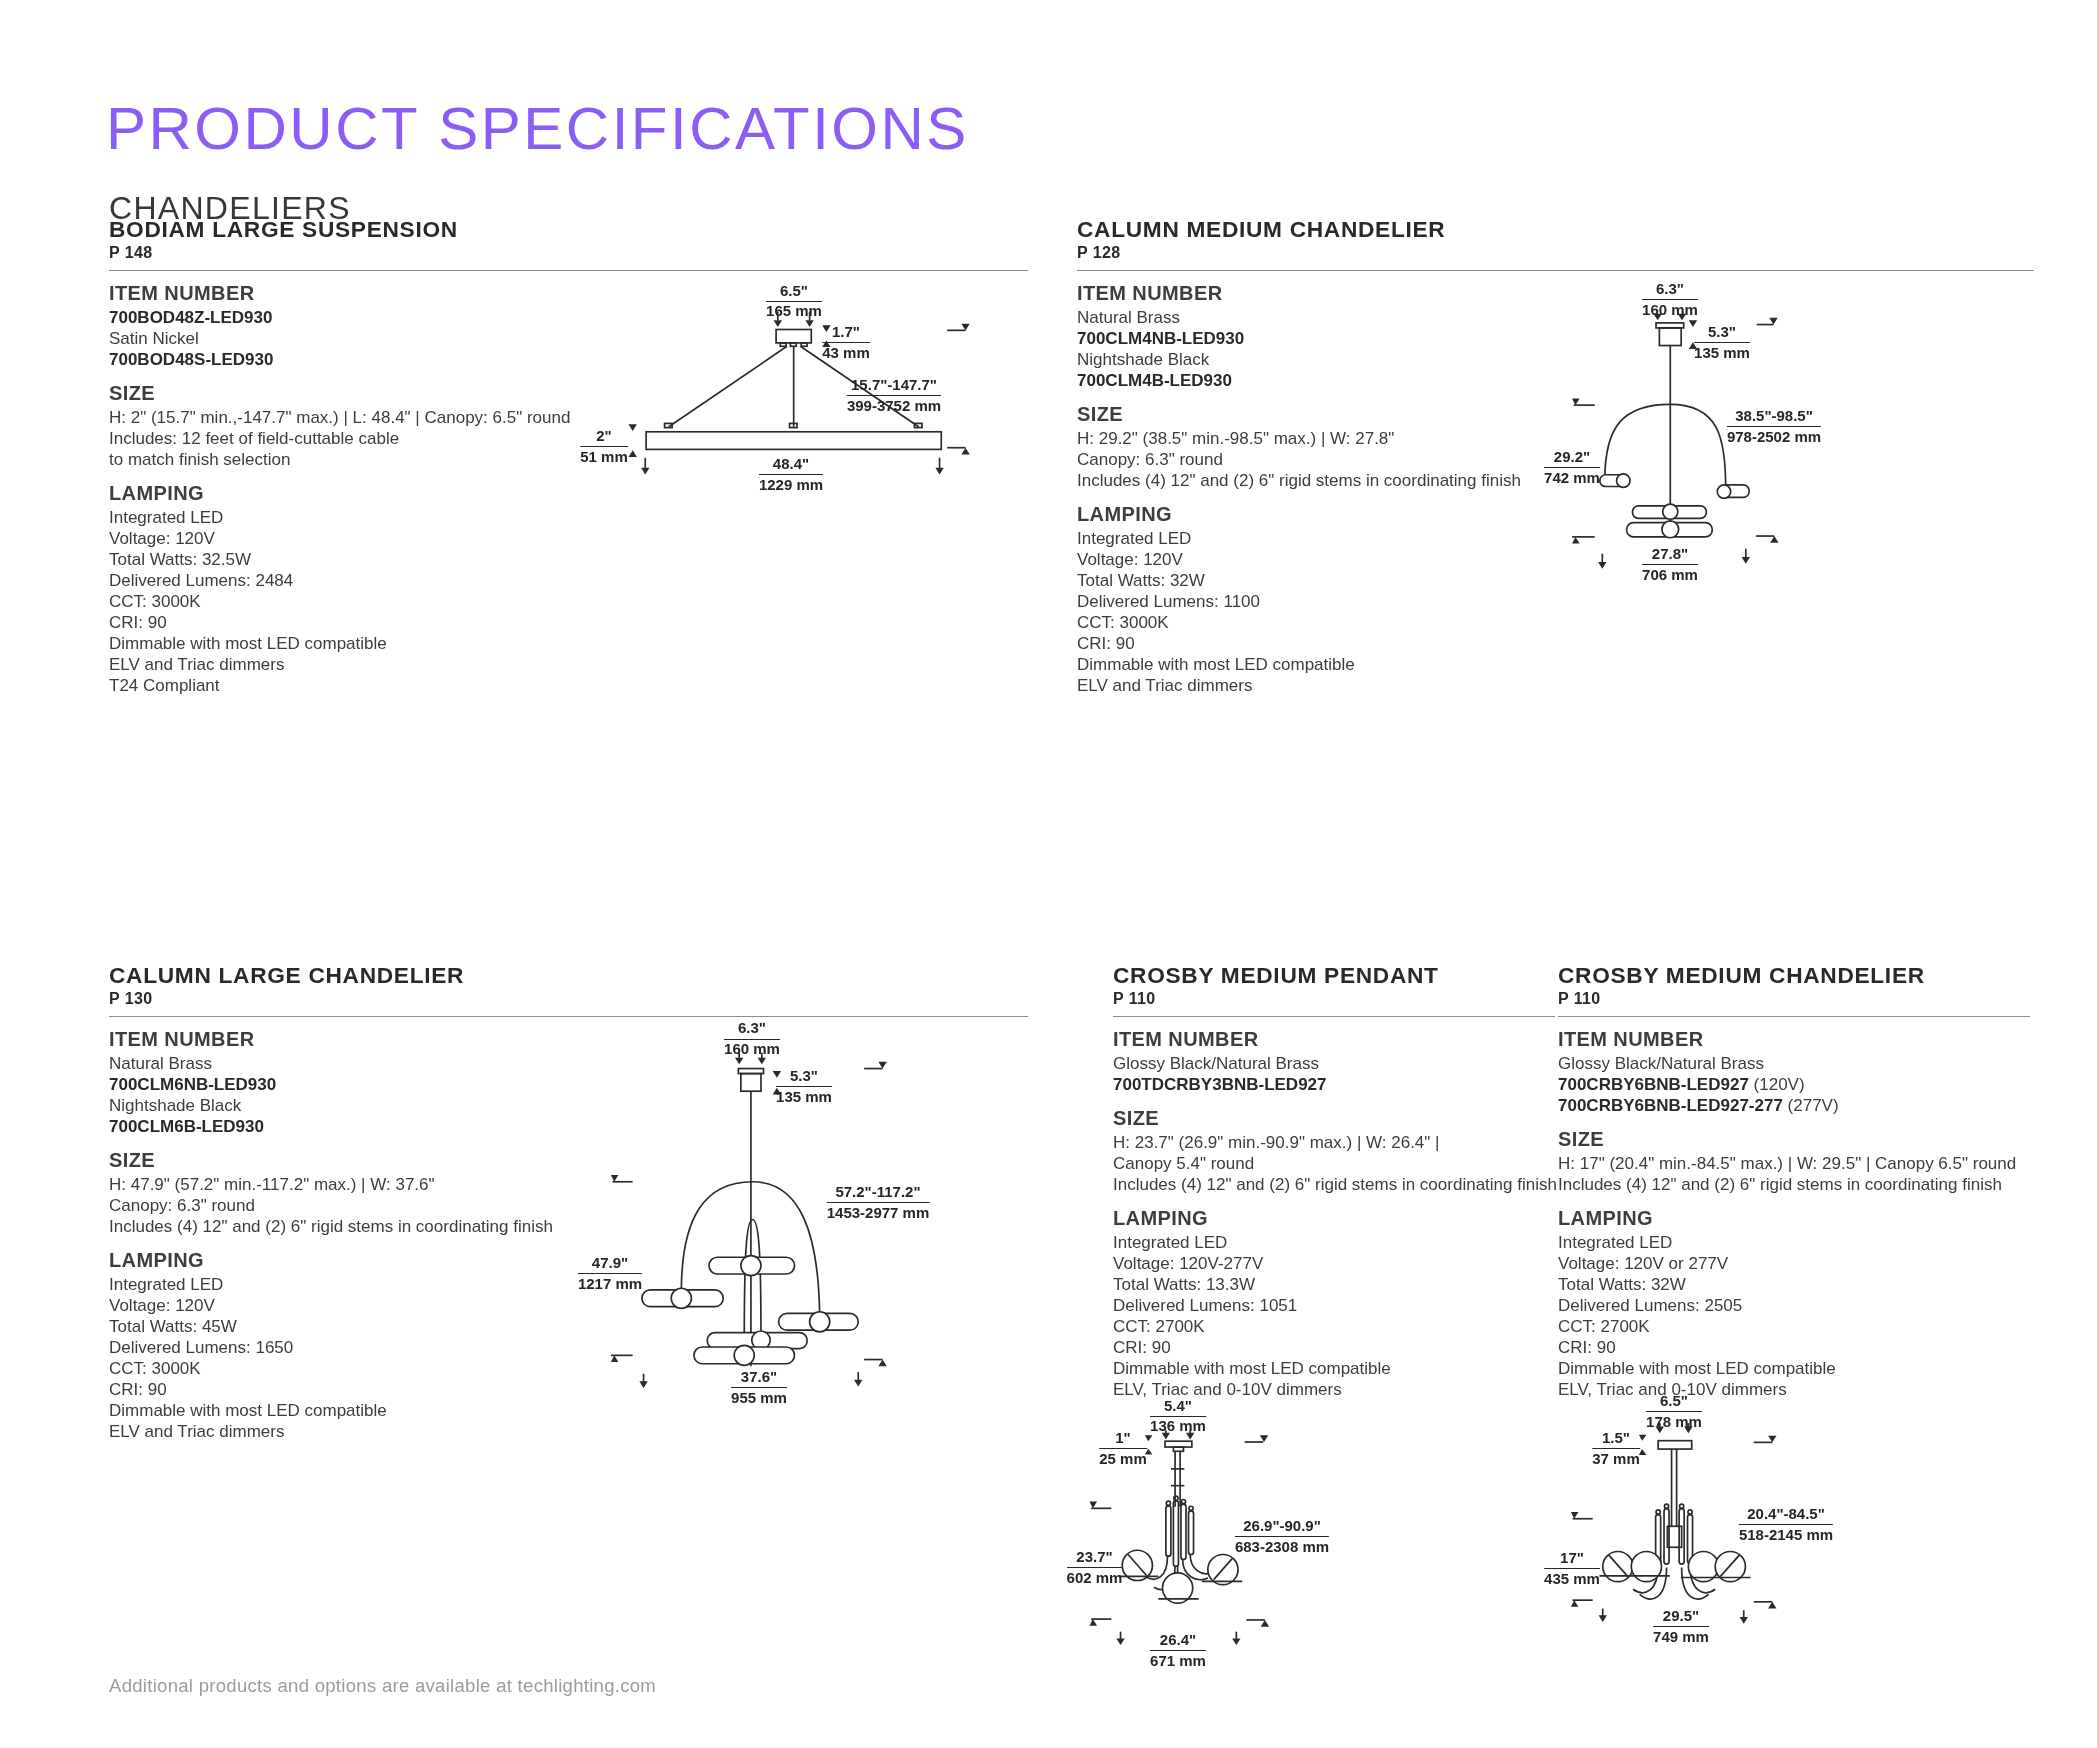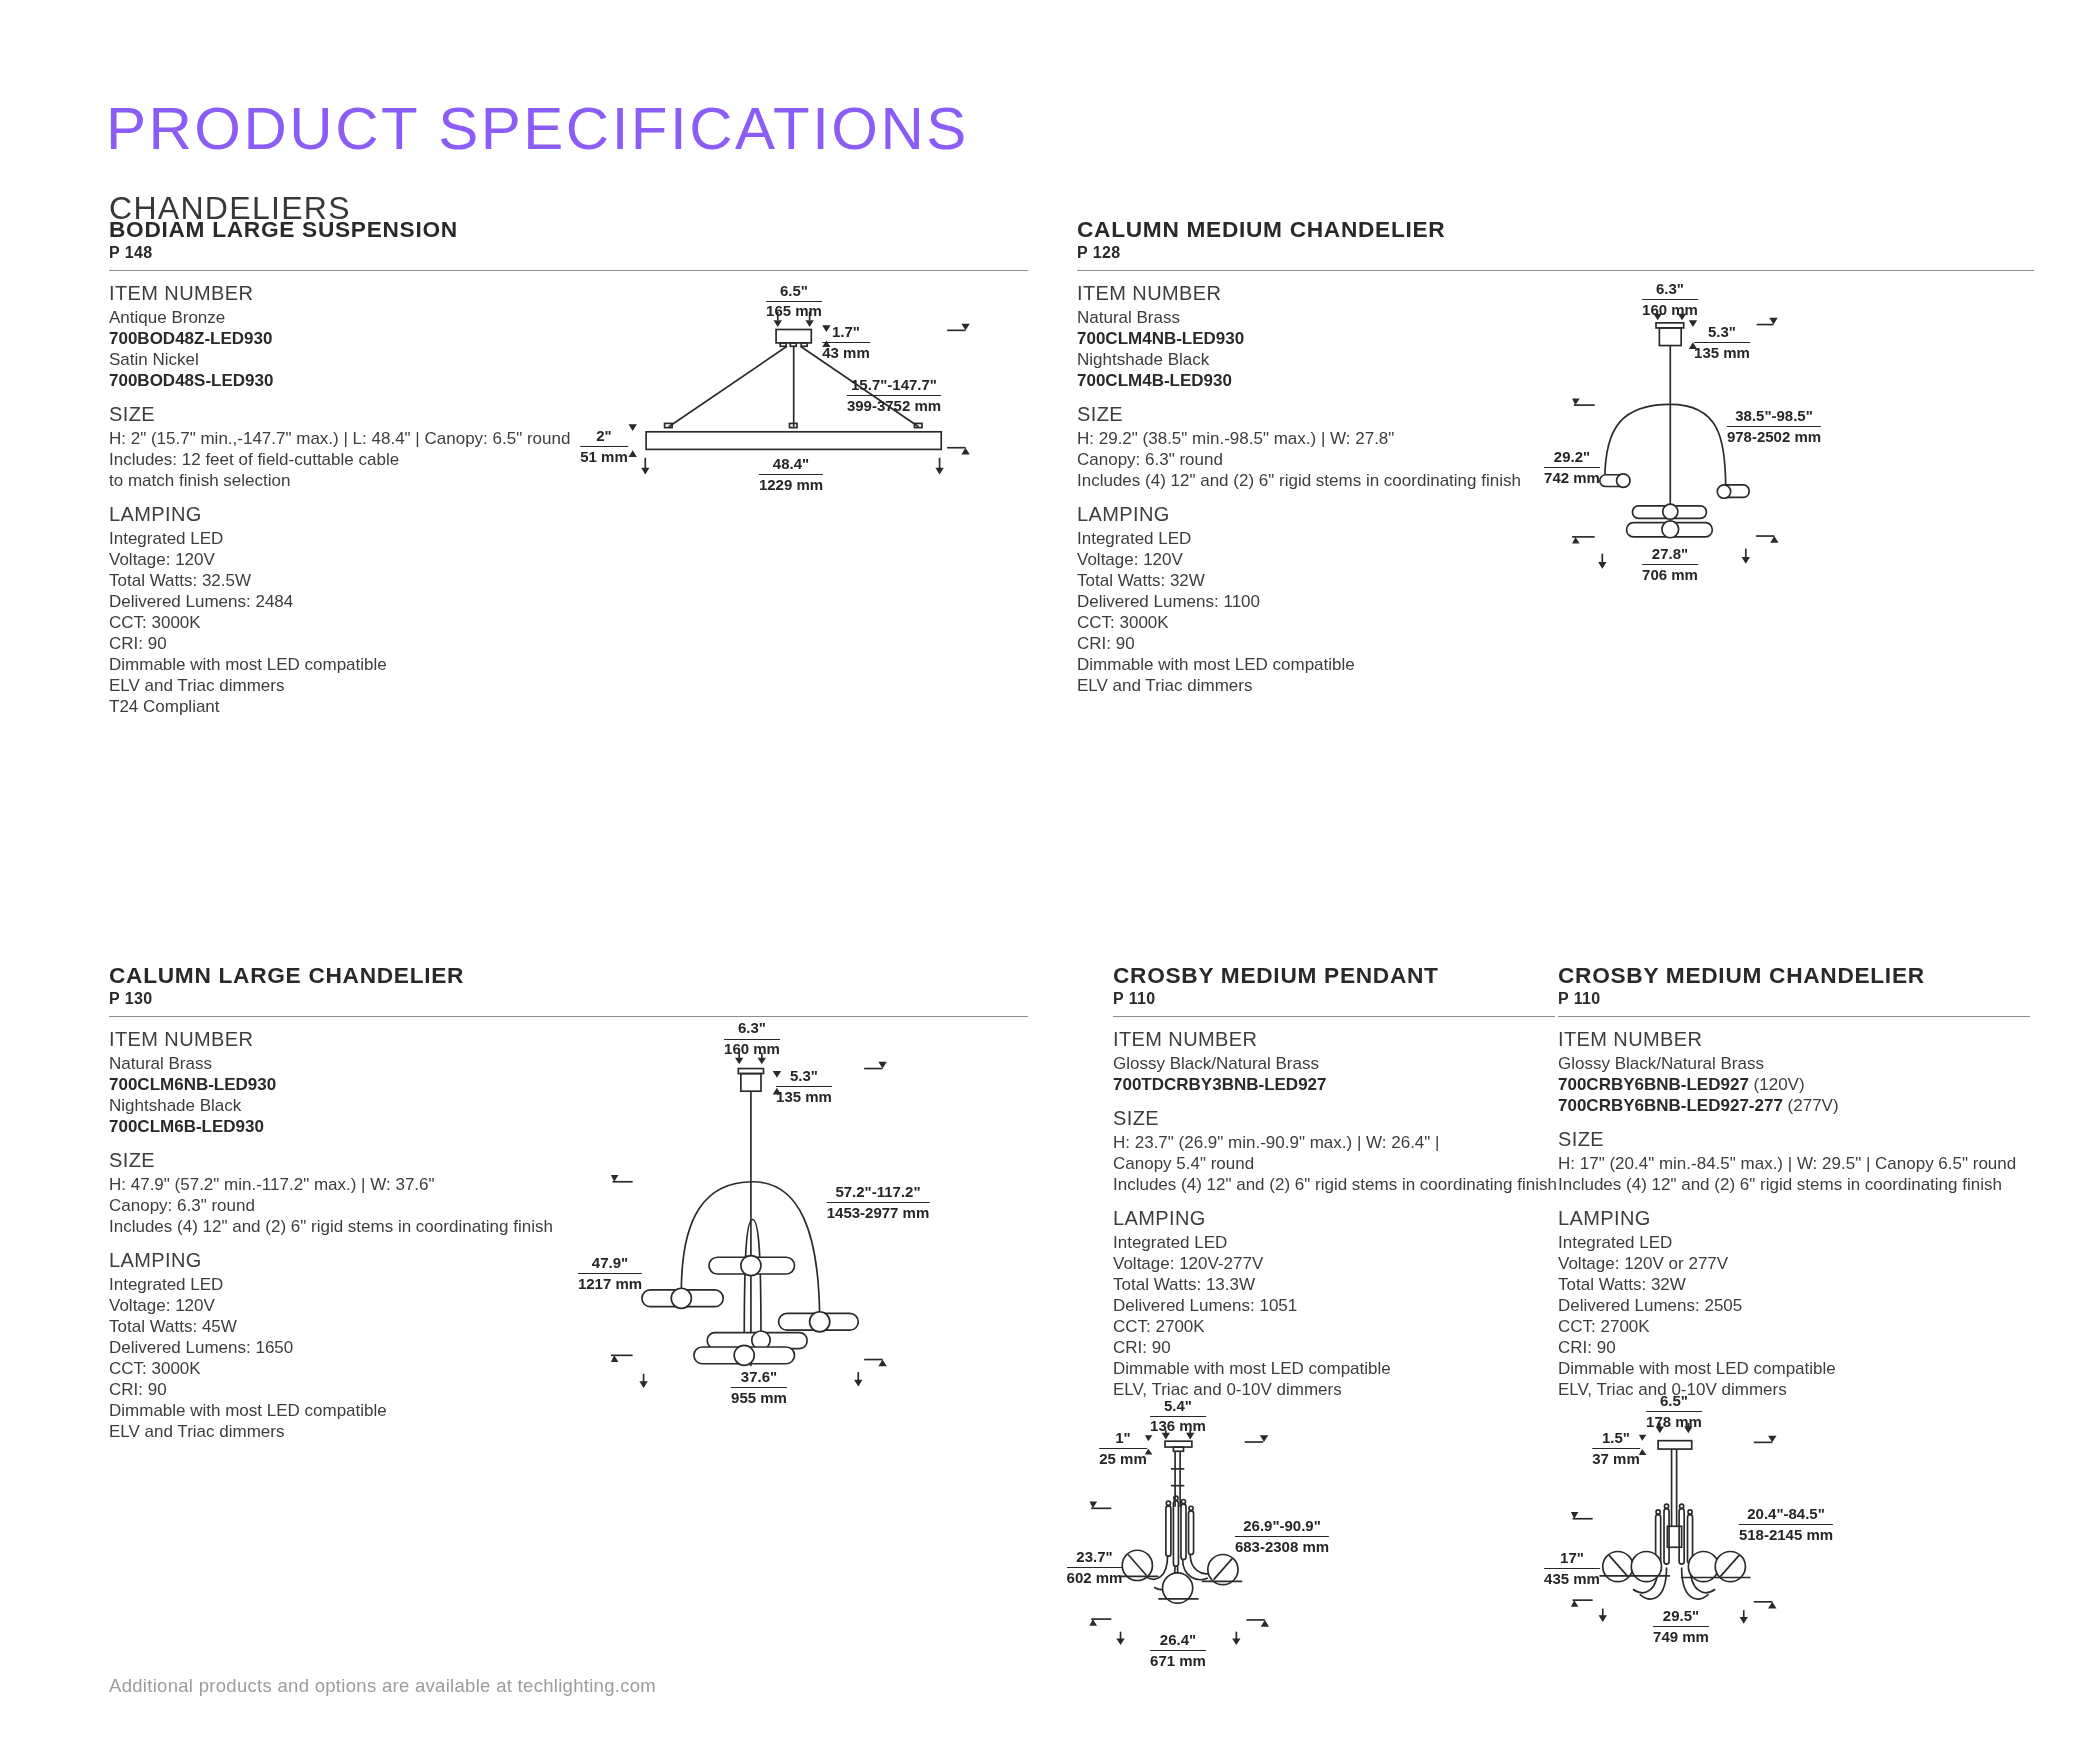--- a/index.html
+++ b/index.html
@@ -10,21 +10,21 @@
   .title { position:absolute; left:106px; top:94px; font-size:60px; font-weight:300;
            letter-spacing:2.5px; color:#8b5cf6; }
   .subtitle { position:absolute; left:109px; top:190px; font-size:32px; font-weight:400;
               letter-spacing:1.3px; color:#393734; }
   .footer { position:absolute; left:109px; top:1675px; font-size:18.5px; color:#9c9c9a; letter-spacing:0.3px; }
 
   .product { position:absolute; }
   .prod-name { margin:0; font-size:22.7px; font-weight:700; letter-spacing:0.7px; color:#2b2927; }
   .pref { margin-top:1px; font-size:16px; font-weight:700; letter-spacing:0.4px; color:#2b2927; }
   .rule { border:0; border-top:1.7px solid #8c8c8c; margin:7.6px 0 0 0; }
-  .sect { margin-top:11.7px; margin-bottom:1.7px; font-size:20px; font-weight:400; letter-spacing:0.4px; color:#3d3d3c; line-height:23.5px; }
+  .sect { margin-top:11.7px; margin-bottom:1.7px; font-size:20px; font-weight:700; letter-spacing:0.4px; color:#3d3d3c; line-height:23.5px; }
   .line { font-size:17px; line-height:21px; color:#3d3d3c; white-space:nowrap; }
   .line.b { font-weight:700; color:#2b2927; }
   .line .note { font-weight:400; color:#3d3d3c; }
 
   .diagram { position:absolute; }
   .diagram svg { position:absolute; left:0; top:0; display:block; }
   .dim { position:absolute; transform:translateX(-50%); text-align:center; font-size:15px;
          font-weight:700; color:#272624; line-height:1.1; white-space:nowrap; }
   .dim .in { display:block; border-bottom:1.7px solid #272624; padding:0 3.4px 1.7px; }
   .dim .mm { display:block; padding-top:1.7px; }
@@ -35,21 +35,20 @@
 <div class="page">
 
   <div class="title">PRODUCT SPECIFICATIONS</div>
   <div class="subtitle">CHANDELIERS</div>
 
   <div class="product" style="left:109px; top:216px; width:919px;">
     <h3 class="prod-name">BODIAM LARGE SUSPENSION</h3>
     <div class="pref">P 148</div>
     <hr class="rule">
     <div class="sect">ITEM NUMBER</div>
-    <div class="line">Antique Bronze</div>
     <div class="line b">700BOD48Z-LED930</div>
     <div class="line">Satin Nickel</div>
     <div class="line b">700BOD48S-LED930</div>
     <div class="sect">SIZE</div>
     <div class="line">H: 2" (15.7" min.,-147.7" max.) | L: 48.4" | Canopy: 6.5" round</div>
     <div class="line">Includes: 12 feet of field-cuttable cable</div>
     <div class="line">to match finish selection</div>
     <div class="sect">LAMPING</div>
     <div class="line">Integrated LED</div>
     <div class="line">Voltage: 120V</div>

